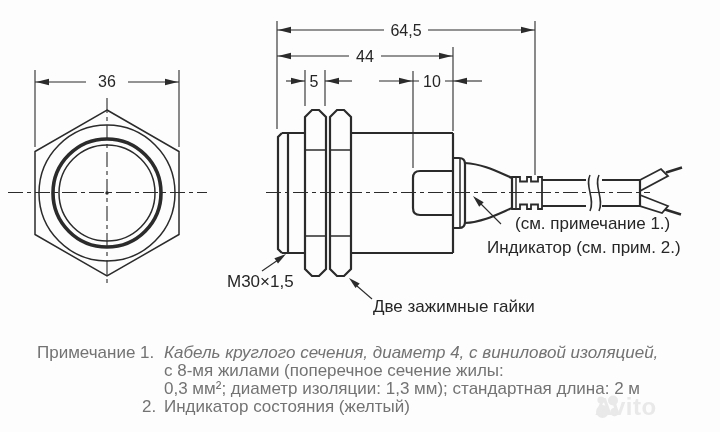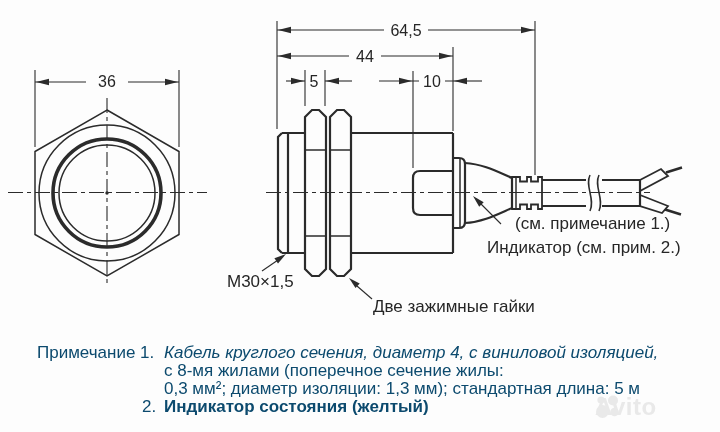--- a/index.html
+++ b/index.html
@@ -12,21 +12,21 @@
   .s15{stroke-width:1.5;}
   .s2{stroke-width:2.2;}
   .s18{stroke-width:1.8;}
   .s35{stroke-width:3.6;}
   .cl{stroke:#2b2b2b;stroke-width:1.1;fill:none;stroke-dasharray:15 4 4 4;}
   .ar{fill:#2b2b2b;stroke:none;}
   .bg{fill:#fdfdfd;stroke:none;}
   .t16{font-size:16px;fill:#262626;}
   .t17{font-size:17px;fill:#262626;}
   .mid{text-anchor:middle;}
-  .notes div{position:absolute;font-size:17px;line-height:17px;white-space:nowrap;color:#0c4a6e;}
+  .notes div{position:absolute;font-size:17px;line-height:17px;white-space:nowrap;color:#737373;}
   .watermark{position:absolute;left:595px;top:393px;display:flex;align-items:center;gap:5px;}
   .watermark .wm-text{font-size:24px;font-weight:bold;color:#e9e9e9;letter-spacing:0.5px;}
 </style>
 </head>
 <body>
 
 <div class="stage">
 <svg width="720" height="432" viewBox="0 0 720 432">
 
   <g>
@@ -159,23 +159,23 @@
       <text class="t17" x="515" y="229">(см. примечание 1.)</text>
       <text class="t17" x="487" y="253">Индикатор (см. прим. 2.)</text>
     </g>
   </g>
 </svg>
 
 <div class="notes">
   <div style="left:37px;top:344px;">Примечание 1.</div>
   <div style="left:164px;top:344px;font-style:italic;">Кабель круглого сечения, диаметр 4, с виниловой изоляцией,</div>
   <div style="left:164px;top:362px;">с 8-мя жилами (поперечное сечение жилы:</div>
-  <div style="left:164px;top:380px;">0,3 мм²; диаметр изоляции: 1,3 мм); стандартная длина: 5 м</div>
+  <div style="left:164px;top:380px;">0,3 мм²; диаметр изоляции: 1,3 мм); стандартная длина: 2 м</div>
   <div style="left:142px;top:398px;">2.</div>
-  <div style="left:164px;top:398px;font-weight:bold;">Индикатор состояния (желтый)</div>
+  <div style="left:164px;top:398px;">Индикатор состояния (желтый)</div>
 </div>
 
 <div class="watermark">
   <svg width="27" height="27" viewBox="0 0 27 27">
     <circle cx="6" cy="7" r="3.6" fill="#e9e9e9"></circle>
     <circle cx="18" cy="7.5" r="5" fill="#e9e9e9"></circle>
     <circle cx="7.5" cy="18.5" r="6.4" fill="#e9e9e9"></circle>
     <circle cx="19.5" cy="19" r="4.2" fill="#e9e9e9"></circle>
   </svg>
   <span class="wm-text">Avito</span>

